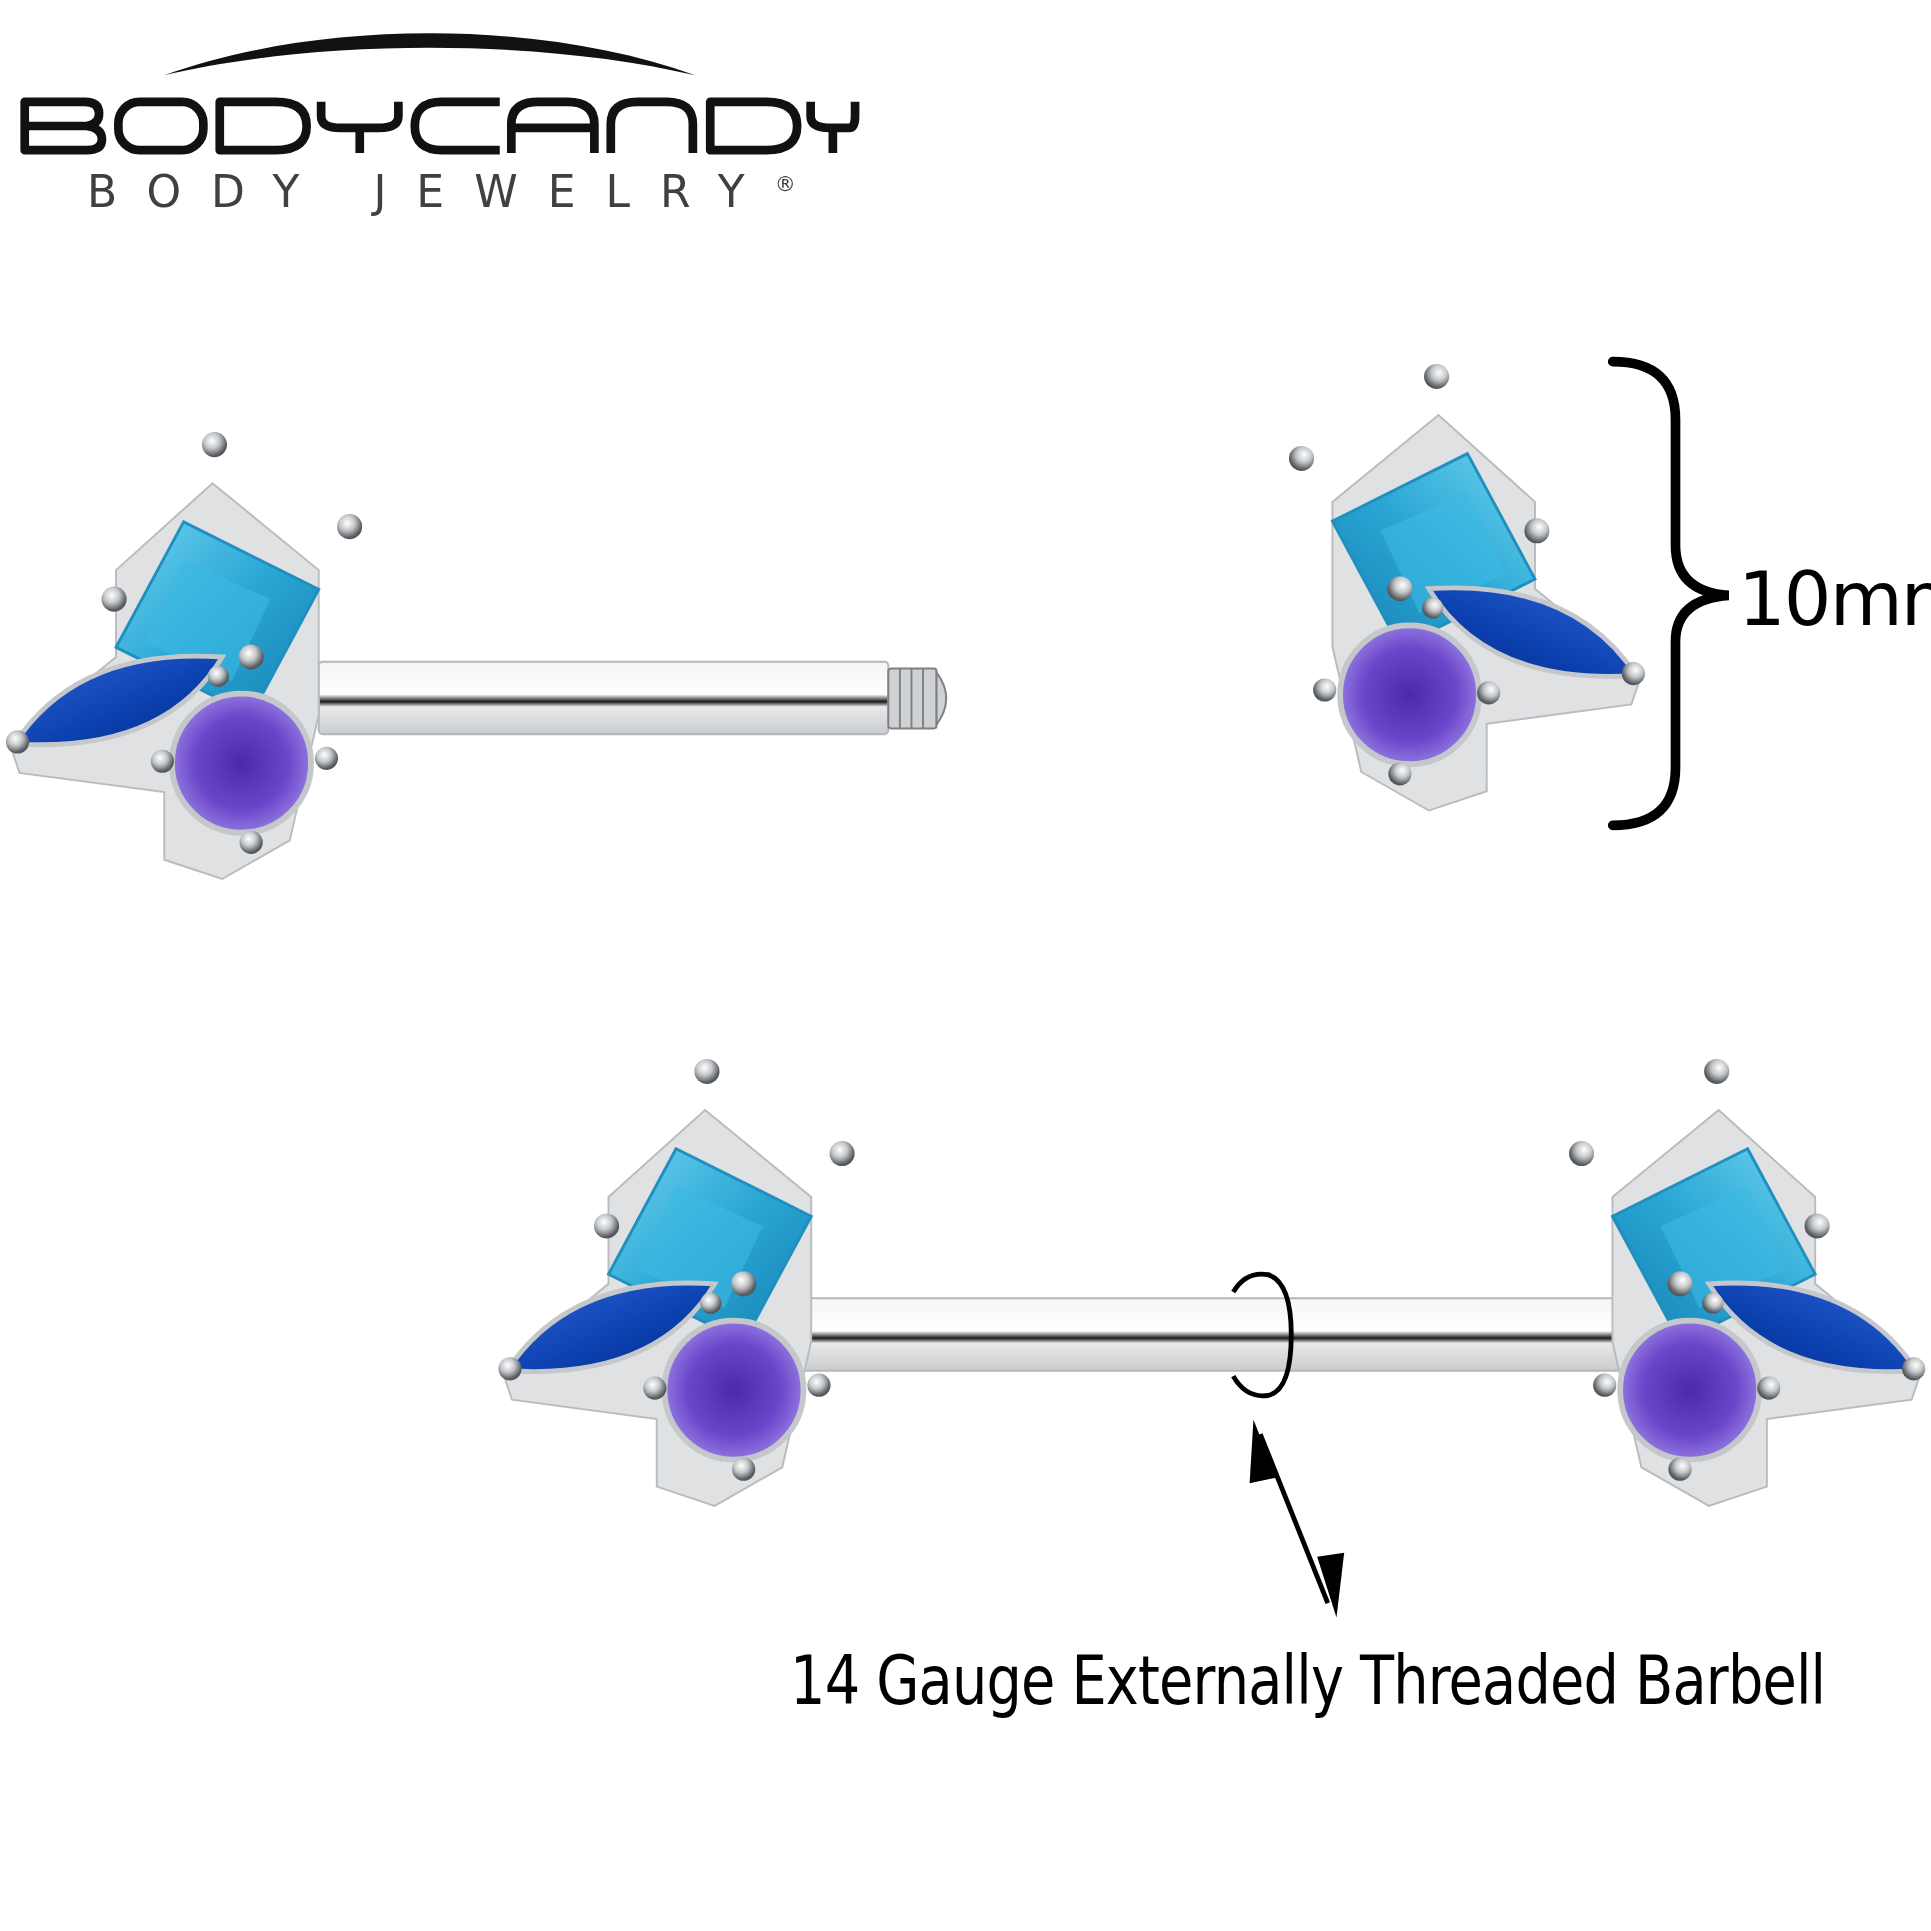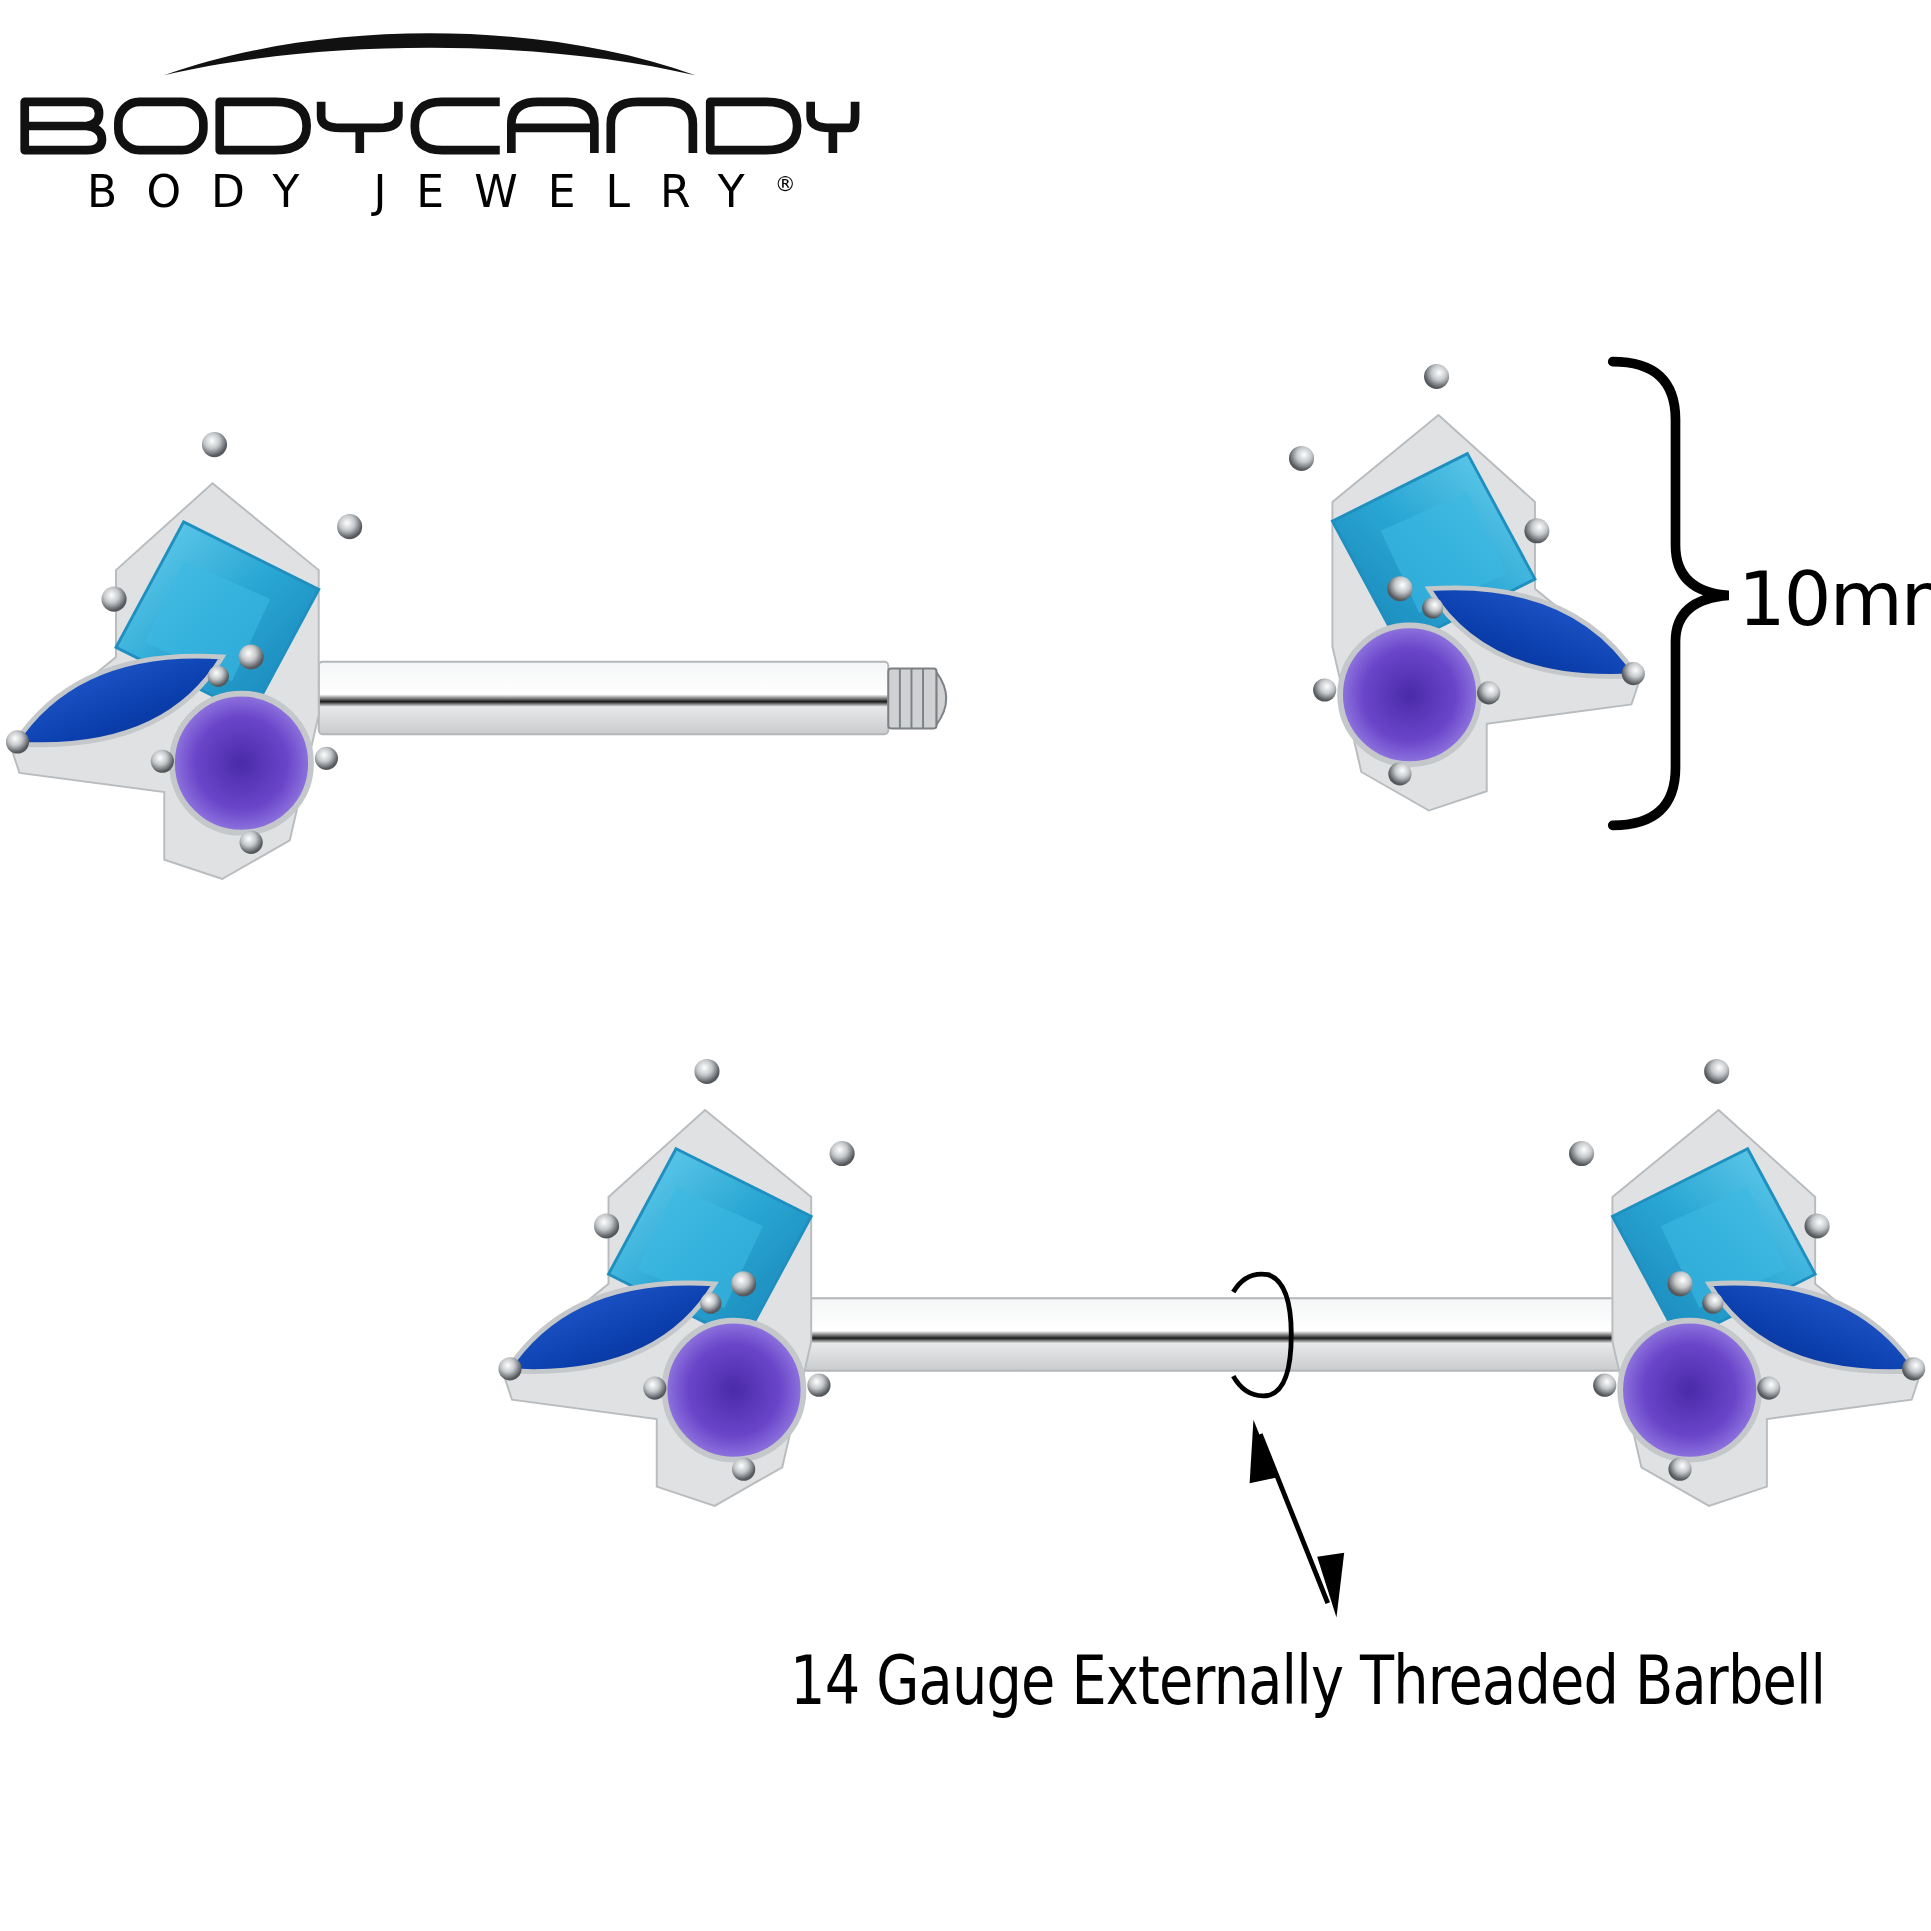--- a/index.html
+++ b/index.html
@@ -1,19 +1,19 @@
 <!DOCTYPE html>
 <html><head>
 <meta charset="utf-8">
 <style>
   html,body{margin:0;padding:0;background:#ffffff;}
   body{width:1931px;height:1931px;position:relative;overflow:hidden;font-family:"Liberation Sans",sans-serif;}
   .abs{position:absolute;}
   .logo-main{left:17.4px;top:97px;width:840px;height:58px;}
-  .logo-sub{left:87px;top:166px;font-family:"DejaVu Sans",sans-serif;font-size:44px;letter-spacing:30px;color:#000000;font-weight:normal;}
+  .logo-sub{left:87px;top:166px;font-family:"DejaVu Sans",sans-serif;font-size:44px;letter-spacing:30px;color:#404040;font-weight:normal;}
   .dim-label{left:1738px;top:555px;font-family:"DejaVu Sans",sans-serif;font-size:75px;color:#000;letter-spacing:-1.9px;}
   .caption{left:790px;top:1641px;font-family:"DejaVu Sans",sans-serif;font-size:68px;color:#000;transform:scaleX(0.82);transform-origin:left top;white-space:nowrap;letter-spacing:-1px;}
   svg{overflow:visible;}
 </style>
 </head>
 <body>
 
 <svg class="abs" style="left:0;top:0" width="869" height="87" viewBox="0 0 900 90">
   <path d="M170 78 C 330 20, 560 20, 720 78 C 560 40, 330 40, 170 78 Z" fill="#111"></path>
 </svg>

